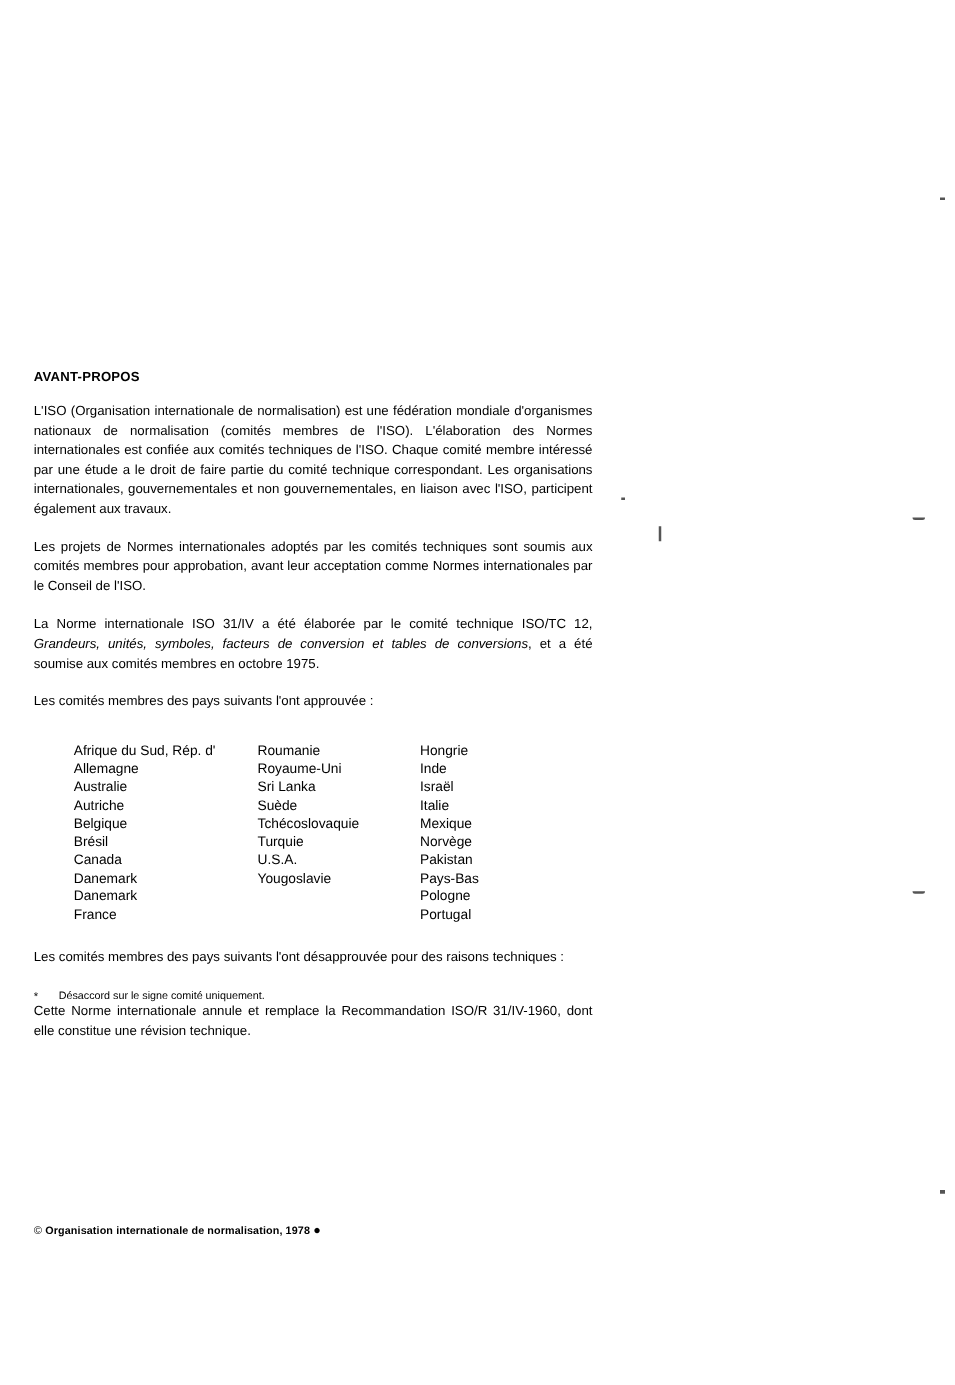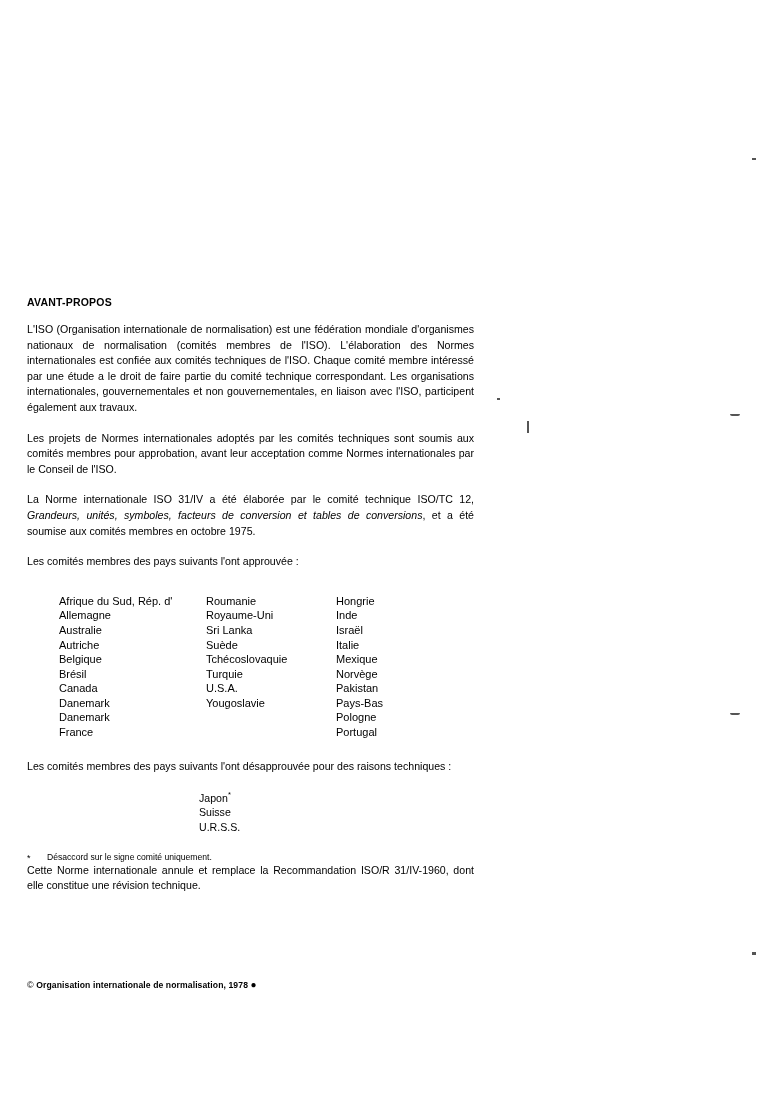--- a/index.html
+++ b/index.html
@@ -183,25 +183,20 @@
         <span class="country">Norvège</span>
         <span class="country">Pakistan</span>
         <span class="country">Pays-Bas</span>
         <span class="country">Pologne</span>
         <span class="country">Portugal</span>
       </div>
     </div>
 
     <p class="body tight" style="margin-top:19px;">Les comités membres des pays suivants l'ont désapprouvée pour des raisons techniques :</p>
 
-    <div class="disapprove-list">
-      <span class="country"><span>Japon</span><span class="sup">*</span></span>
-      <span class="country">Suisse</span>
-      <span class="country">U.R.S.S.</span>
-    </div>
 
     <div class="footnote">
       <span class="marker">*</span>
       <span>Désaccord sur le signe comité uniquement.</span>
     </div>
 
     <p class="body tight final-para">Cette Norme internationale annule et remplace la Recommandation ISO/R 31/IV-1960, dont elle constitue une révision technique.</p>
 
   </div>
 

